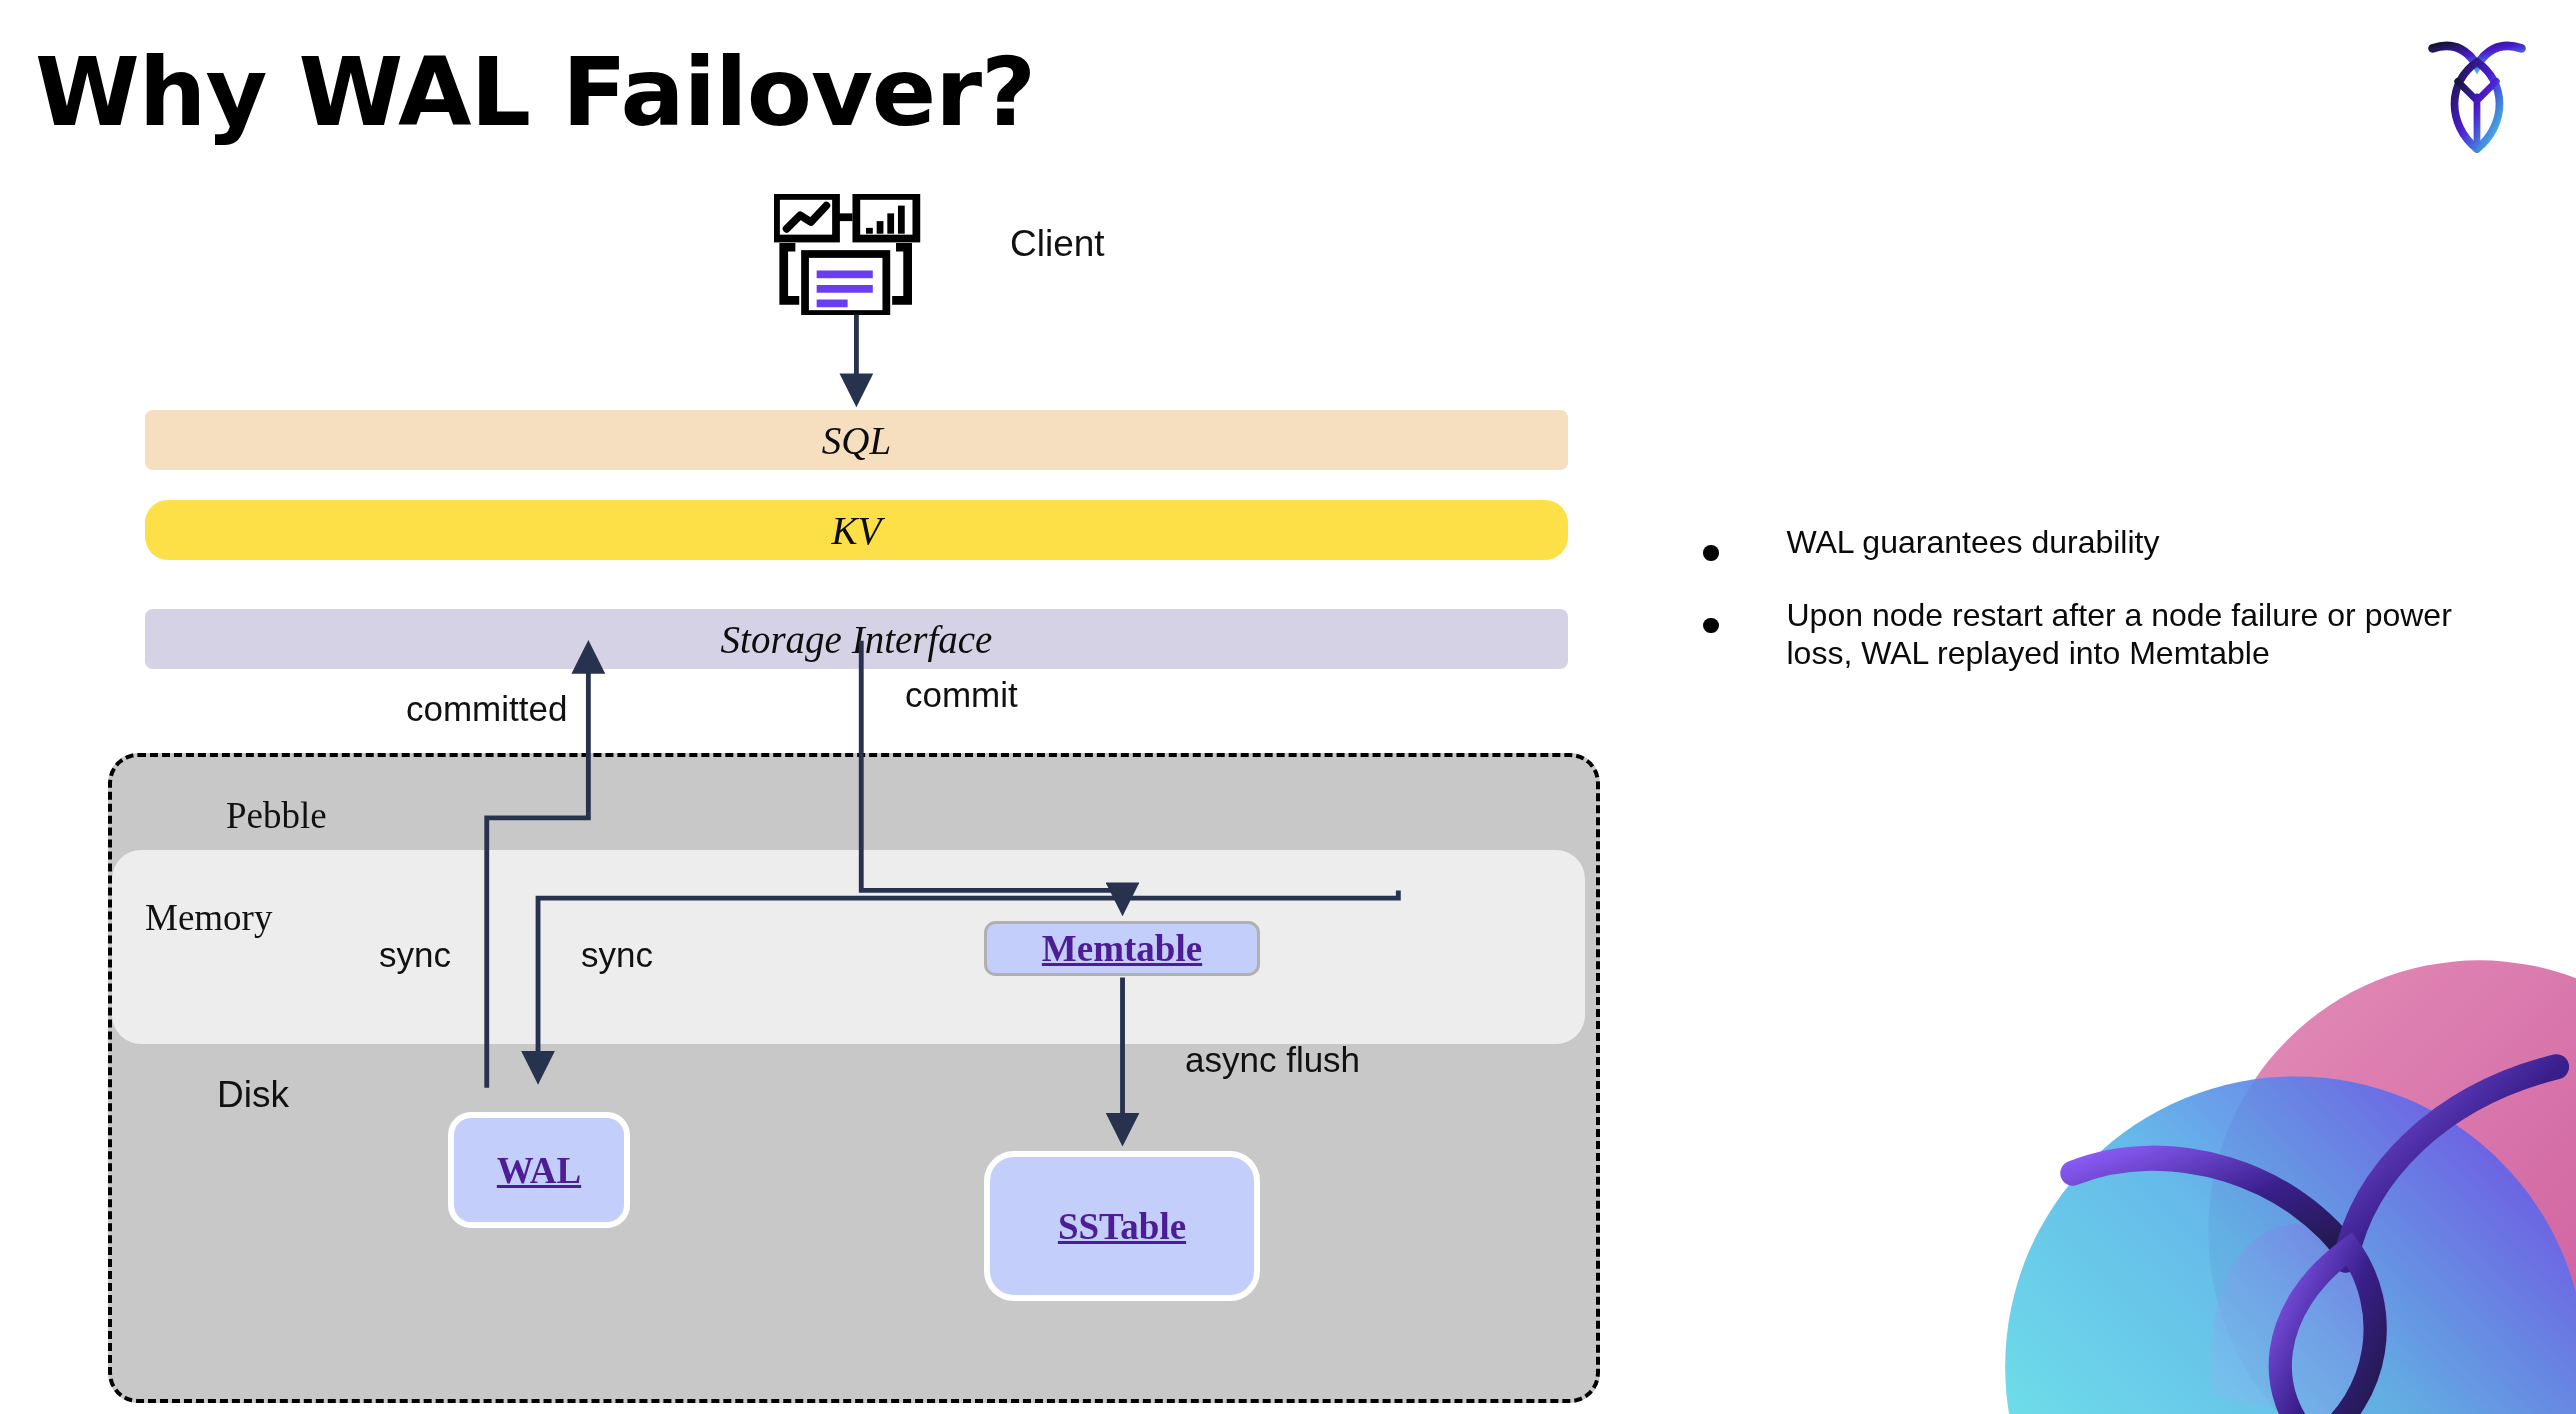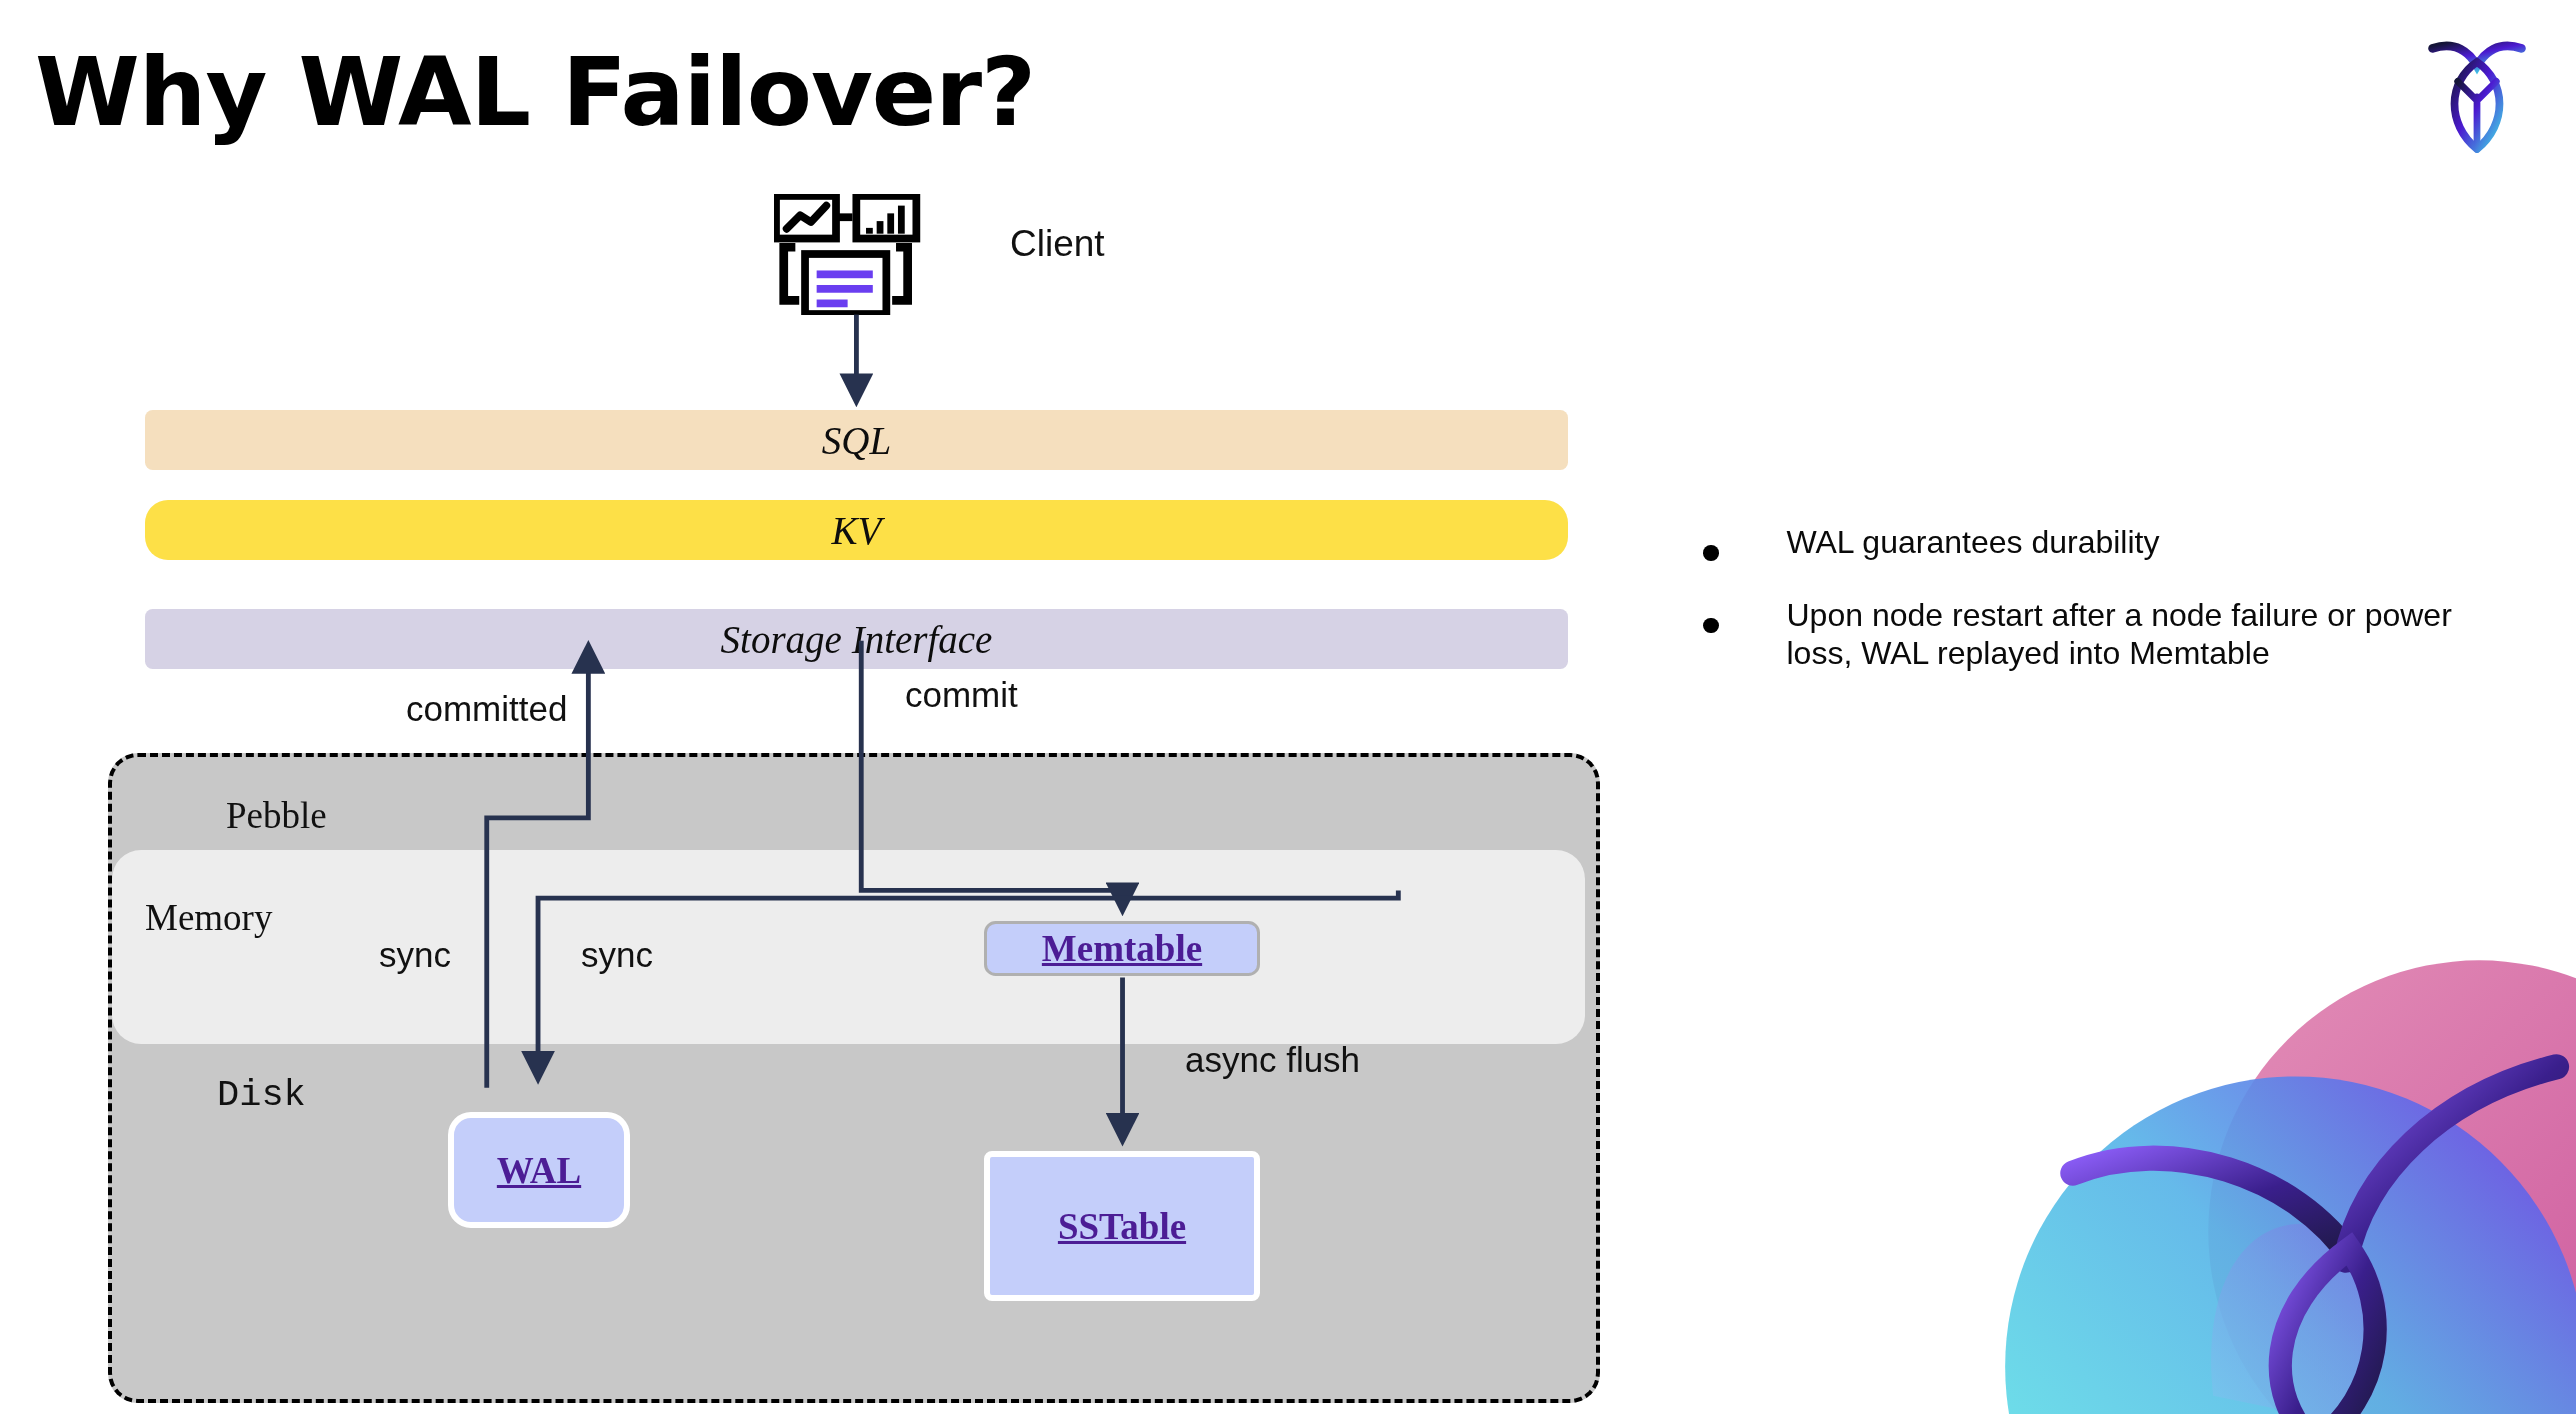--- a/index.html
+++ b/index.html
@@ -123,21 +123,21 @@
     left: 33px;
     top: 139px;
     font-family: "Liberation Serif", serif;
     font-size: 37px;
     color: #111111;
   }
   #disk-label {
     position: absolute;
     left: 105px;
     top: 317px;
-    font-family: Liberation Mono, monospace;
+    font-family: Liberation Sans, sans-serif;
     font-size: 37px;
     color: #111111;
   }
 
   
   .node-box {
     position: absolute;
     background: #c4cefa;
     display: flex;
     align-items: center;
@@ -165,21 +165,21 @@
     border: 6.8px solid #ffffff;
     border-radius: 23px;
     margin-top: 24px;
   }
   #node-sstable {
     left: 984px;
     top: 1151px;
     width: 276px;
     height: 150px;
     border: 6.8px solid #ffffff;
-    border-radius: 8px;
+    border-radius: 30px;
     align-items: center;
   }
 
   
   .edge-label {
     position: absolute;
     font-family: "Liberation Sans", sans-serif;
     font-size: 35px;
     color: #111111;
     white-space: nowrap;

